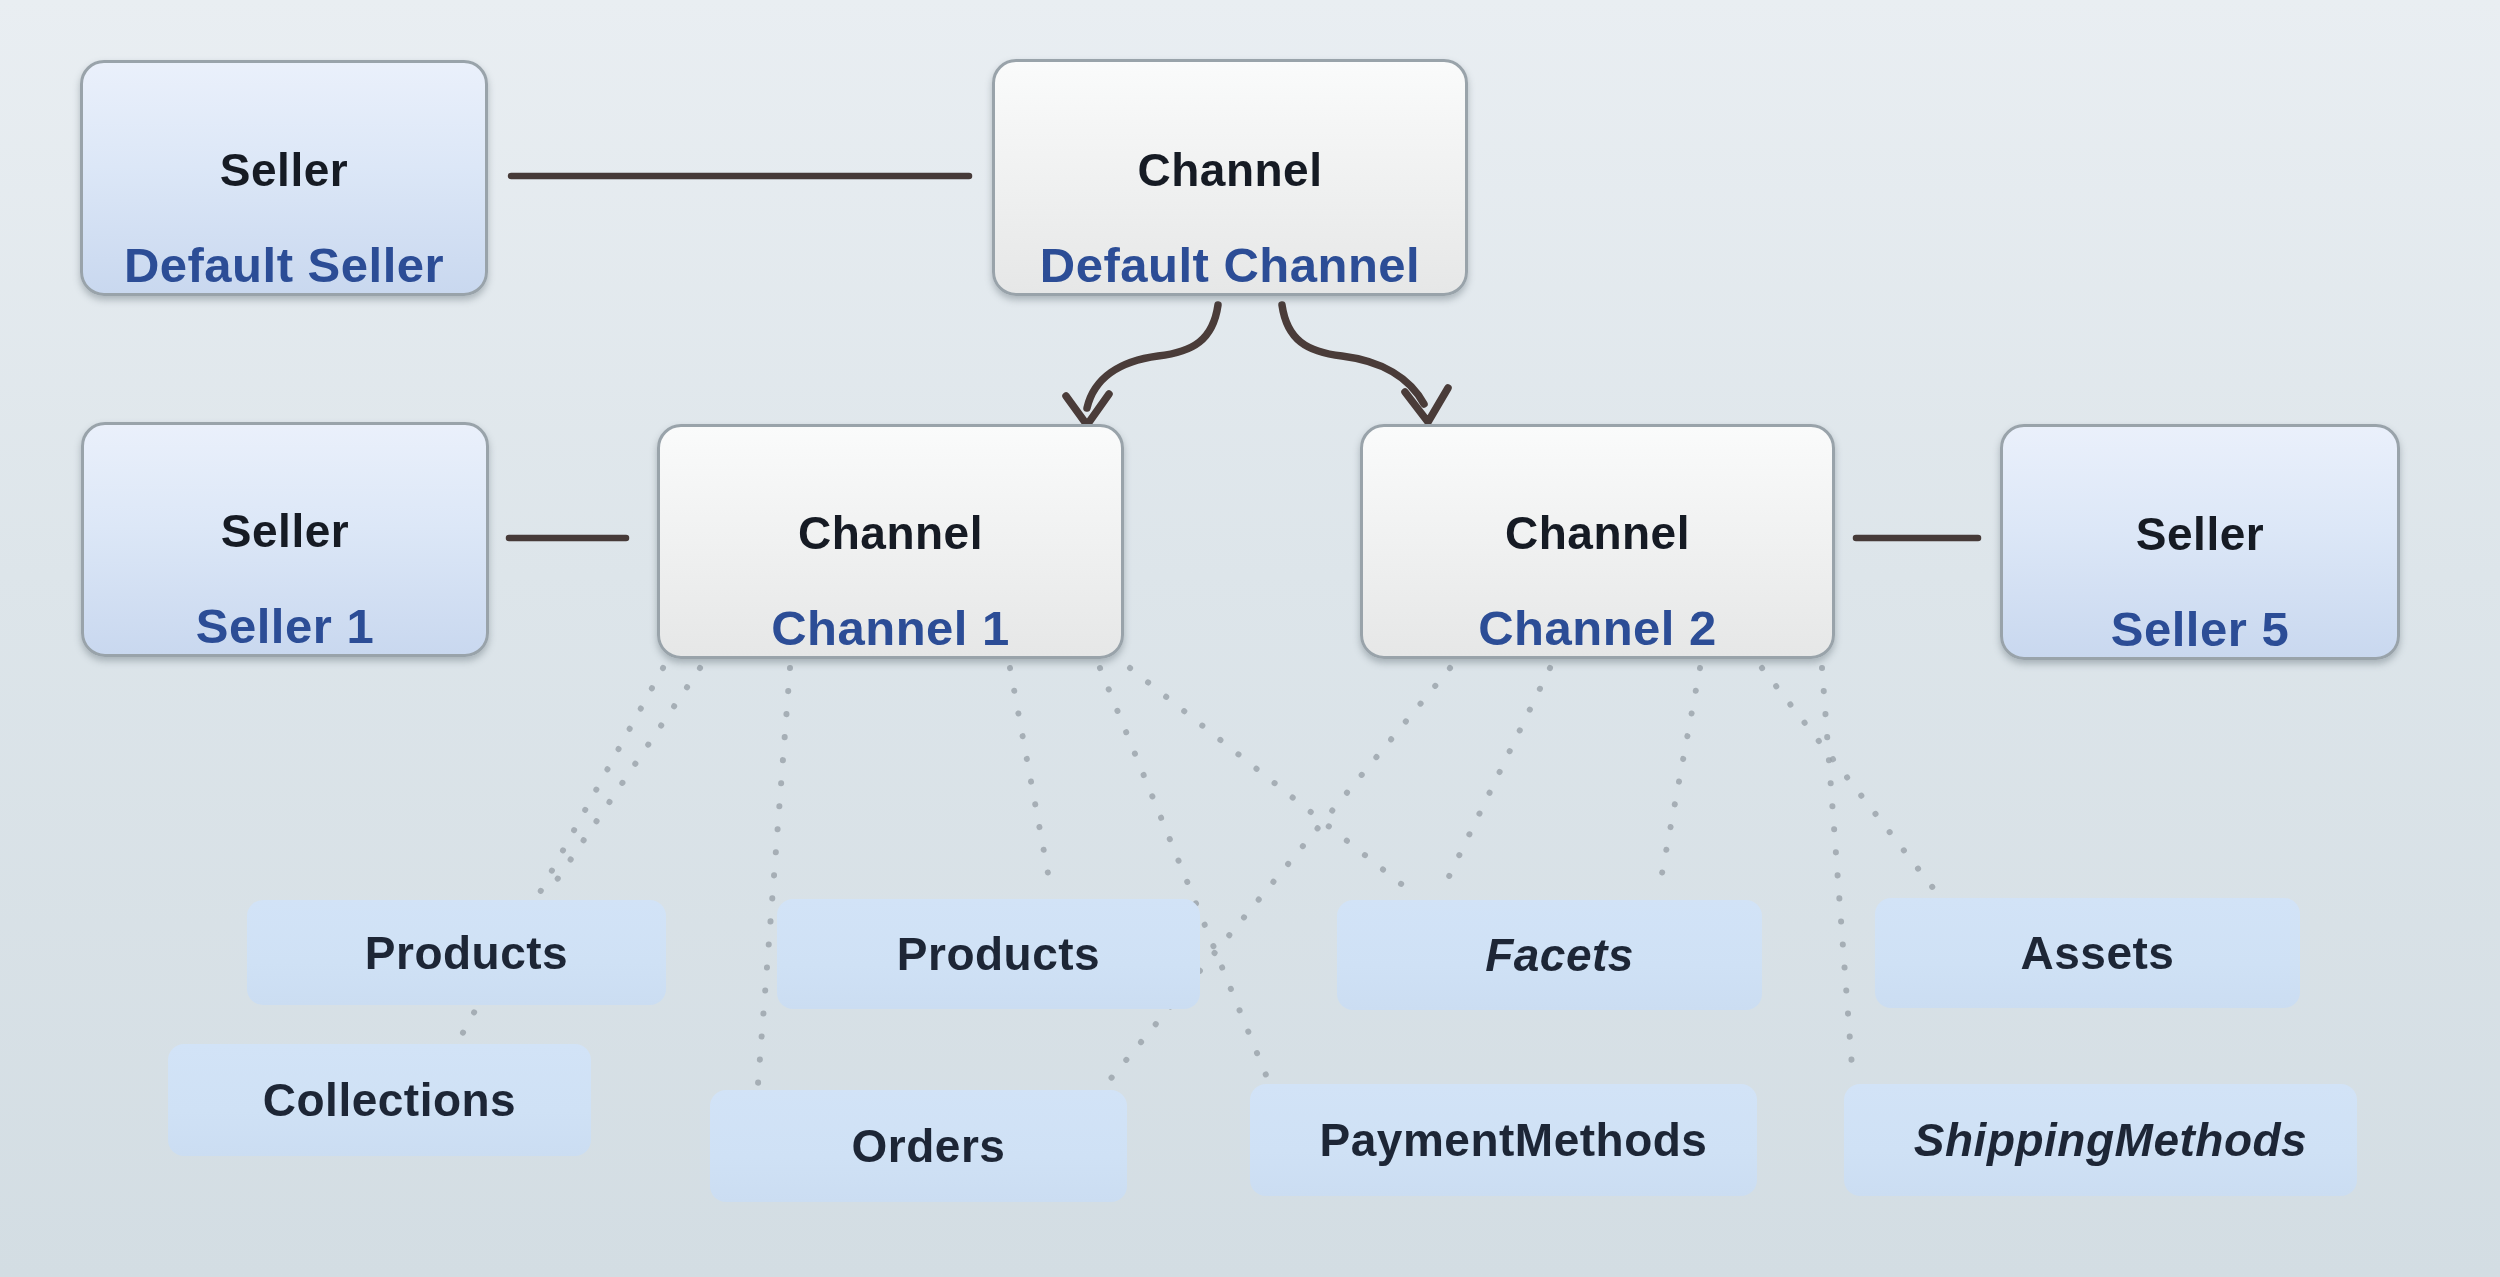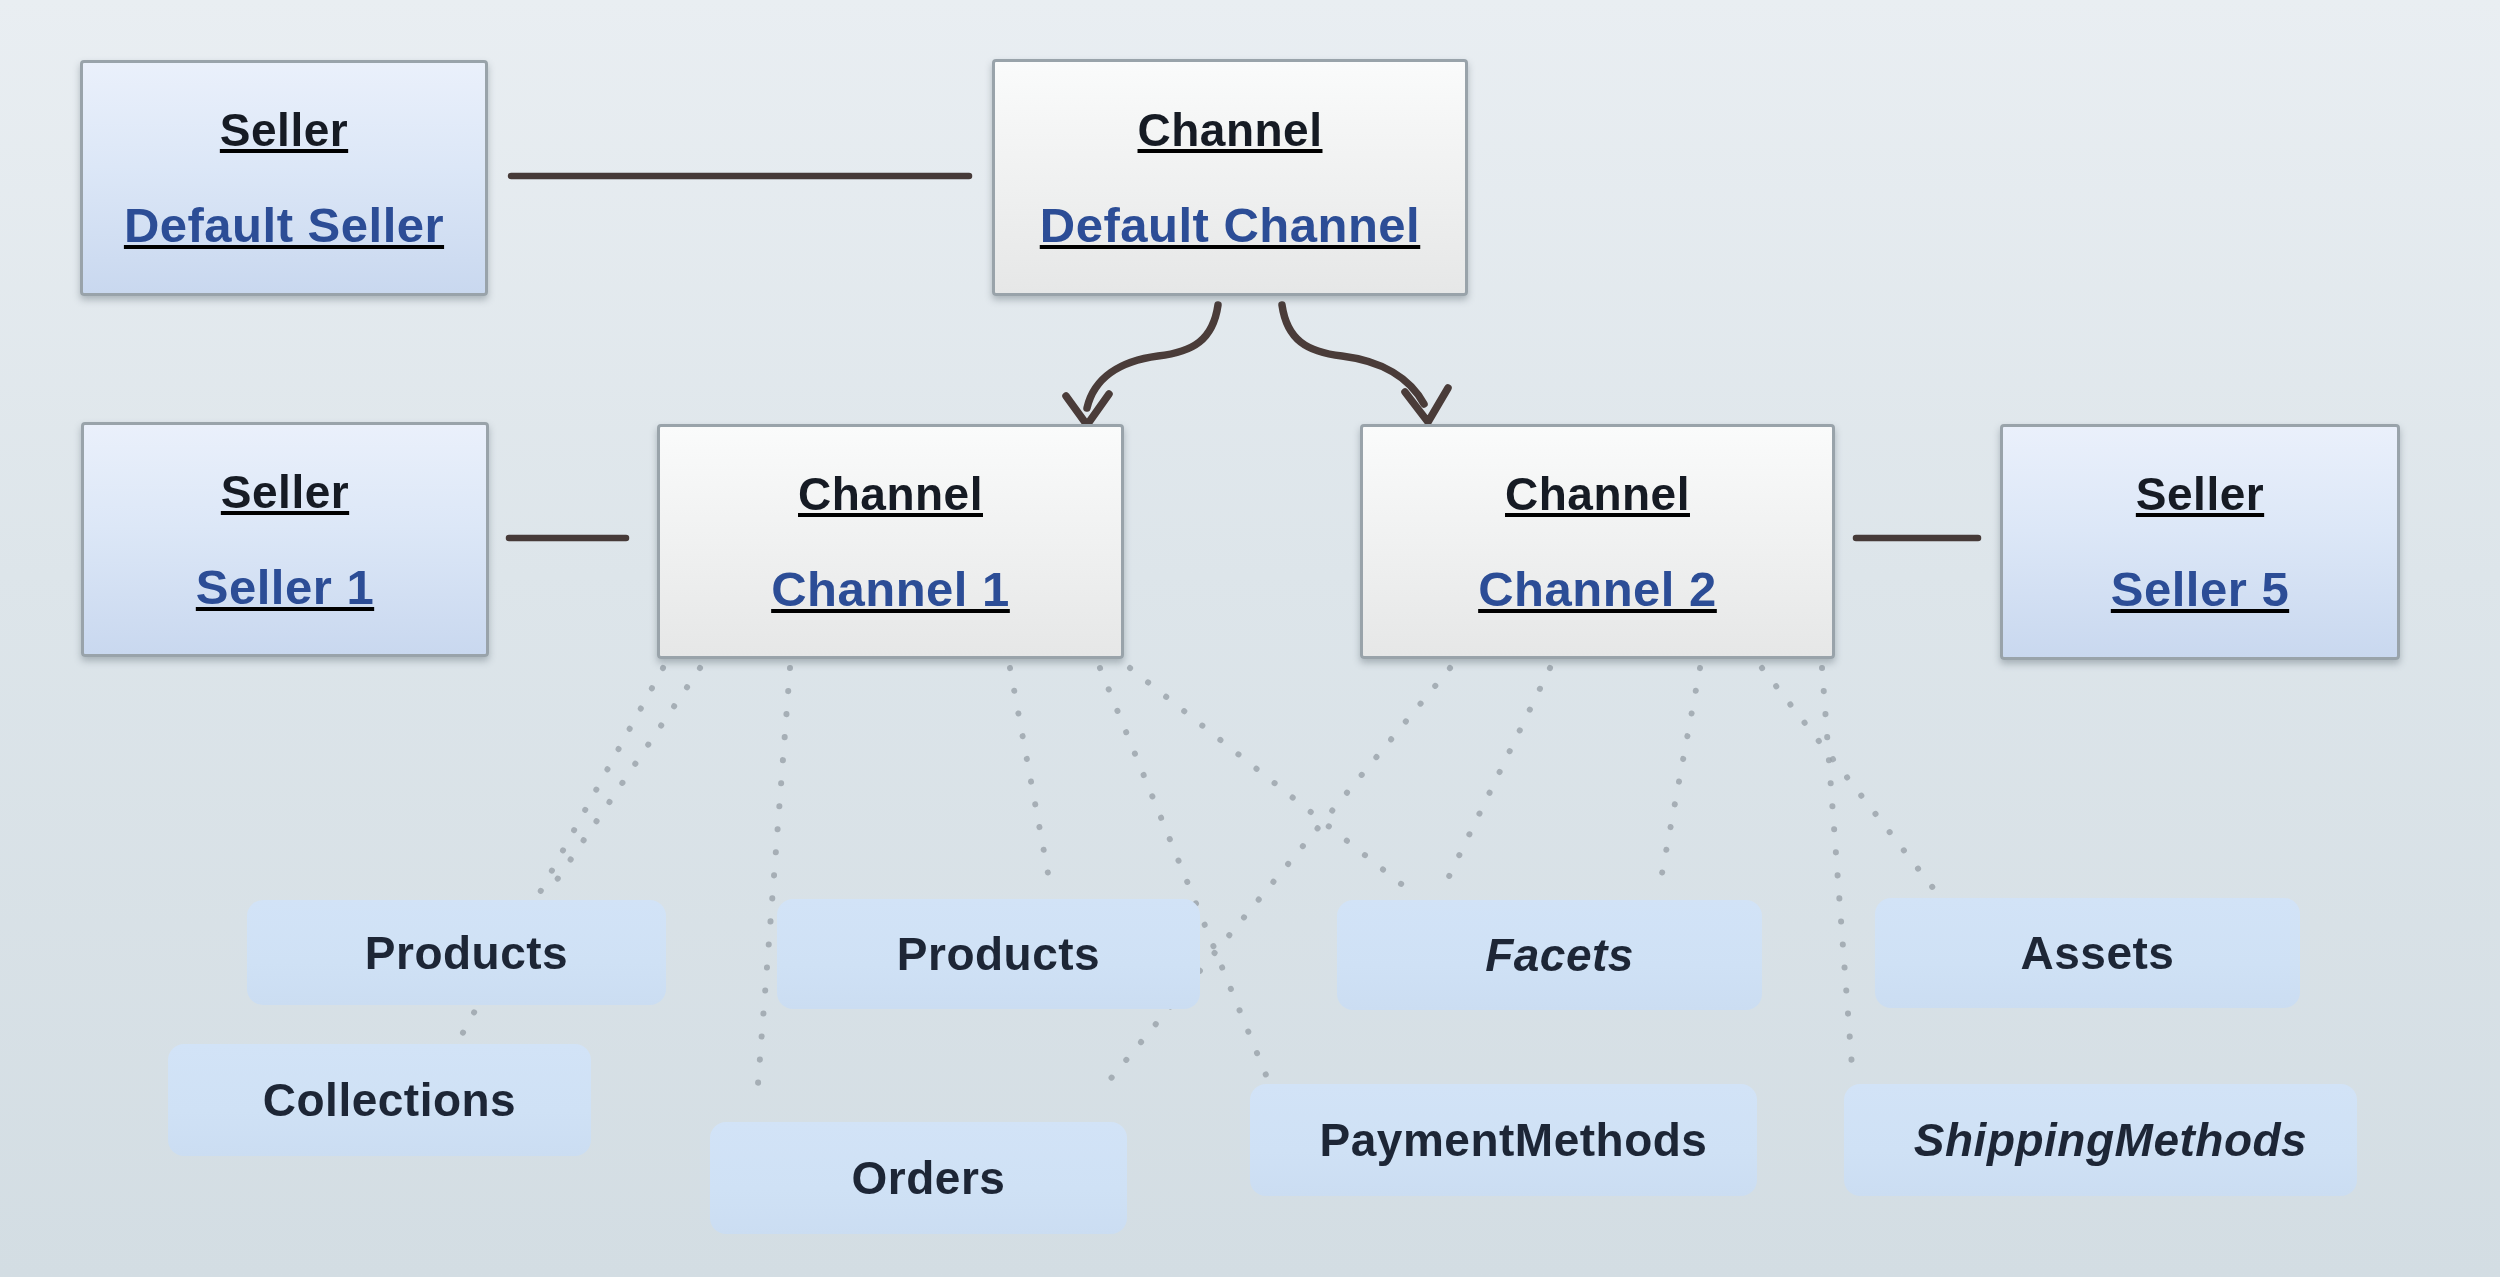--- a/index.html
+++ b/index.html
@@ -17,29 +17,28 @@
   svg.wires {
     position: absolute;
     left: 0; top: 0;
     width: 2500px; height: 1277px;
     z-index: 1;
   }
   .node {
     position: absolute;
     z-index: 2;
     border: 3px solid #99a3aa;
-    border-radius: 4px;
+    border-radius: 24px;
     box-shadow: 0 4px 7px rgba(70, 82, 92, 0.35);
     display: flex;
     flex-direction: column;
     align-items: center;
-    justify-content: center;
+    justify-content: flex-end;
     gap: 40px;
     box-sizing: border-box;
-    text-decoration: underline;
   }
   .node.seller {
     background: linear-gradient(180deg, #eaf0fb 0%, #dce7f7 45%, #c9d8ef 100%);
   }
   .node.channel {
     background: linear-gradient(180deg, #fafbfb 0%, #f0f1f1 50%, #e6e7e7 100%);
   }
   .node-type {
     font-size: 46px;
     color: #161b24;
@@ -71,21 +70,21 @@
   .n-seller-1        { left: 81px;   top: 422px; width: 408px; height: 235px; }
   .n-channel-1       { left: 657px;  top: 424px; width: 467px; height: 235px; }
   .n-channel-2       { left: 1360px; top: 424px; width: 475px; height: 235px; }
   .n-seller-2        { left: 2000px; top: 424px; width: 400px; height: 236px; }
   
   .e-products         { left: 247px;  top: 900px;  width: 399px; height: 105px; }
   .e-customers        { left: 777px;  top: 899px;  width: 403px; height: 110px; }
   .e-facets           { left: 1337px; top: 900px;  width: 405px; height: 110px; font-style: italic; }
   .e-assets           { left: 1875px; top: 898px;  width: 405px; height: 110px; }
   .e-collections      { left: 168px;  top: 1044px; width: 403px; height: 112px; }
-  .e-orders           { left: 710px;  top: 1090px; width: 397px; height: 112px; margin-top: 32px; }
+  .e-orders           { left: 710px;  top: 1090px; width: 397px; height: 112px; }
   .e-payment-methods  { left: 1250px; top: 1084px; width: 487px; height: 112px; }
   .e-shipping-methods { left: 1844px; top: 1084px; width: 493px; height: 112px; font-style: italic; }
   .solid-edge {
     stroke: #463a38;
     stroke-width: 6.5;
     stroke-linecap: round;
     fill: none;
   }
   .arrow-edge {
     stroke: #4a3c39;

